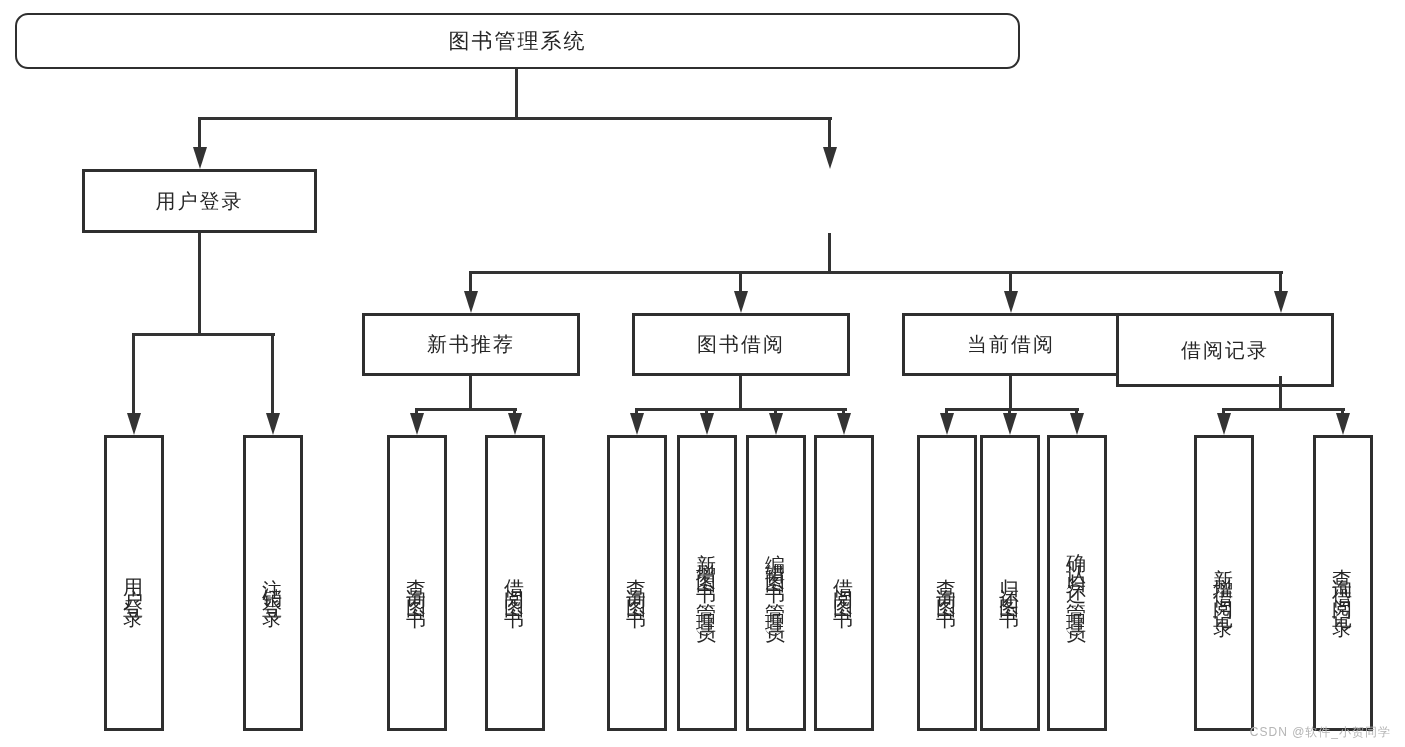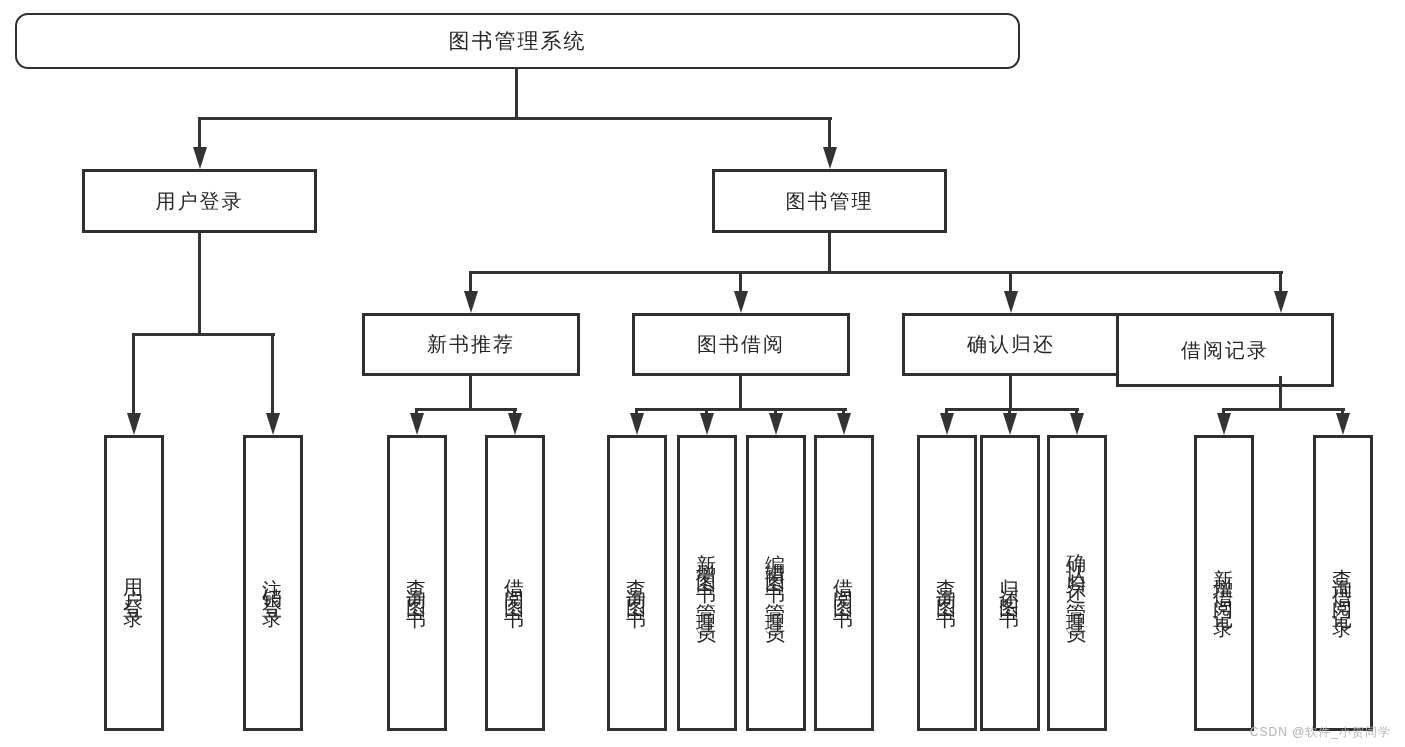--- a/index.html
+++ b/index.html
@@ -55,27 +55,26 @@
 </style>
 </head>
 <body>
 
 <div class="canvas">
 
   <div class="box root" style="left:15px;top:13px;width:1005px;height:56px;border-radius:13px;">图书管理系统</div>
 
   <div class="box" style="left:82px;top:169px;width:235px;height:64px;">用户登录</div>
 
-  <div class="box" style="left:712px;top:169px;width:235px;height:64px;">图书管理</div>
 
   <div class="box" style="left:632px;top:313px;width:218px;height:63px;">图书借阅</div>
 
   <div class="box" style="left:362px;top:313px;width:218px;height:63px;">新书推荐</div>
 
-  <div class="box" style="left:902px;top:313px;width:218px;height:63px;">确认归还</div>
+  <div class="box" style="left:902px;top:313px;width:218px;height:63px;">当前借阅</div>
 
   <div class="box" style="left:1116px;top:313px;width:218px;height:74px;">借阅记录</div>
 
   <div class="box leaf" style="left:104px;top:435px;width:60px;height:296px;">用户登录</div>
 
   <div class="box leaf" style="left:243px;top:435px;width:60px;height:296px;">注销登录</div>
 
   <div class="box leaf" style="left:387px;top:435px;width:60px;height:296px;">查询图书</div>
 
   <div class="box leaf" style="left:485px;top:435px;width:60px;height:296px;">借阅图书</div>

